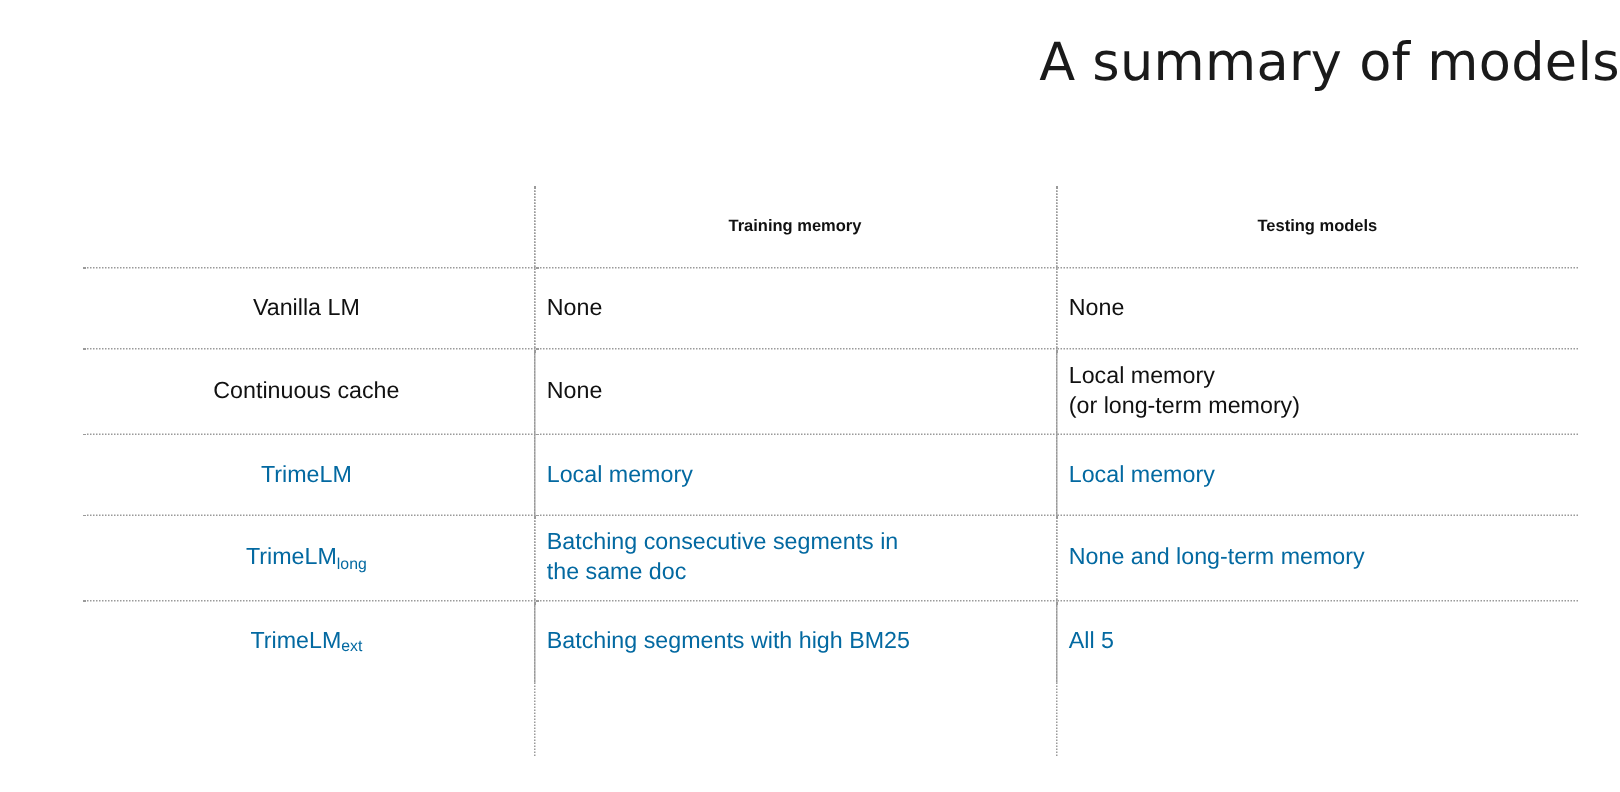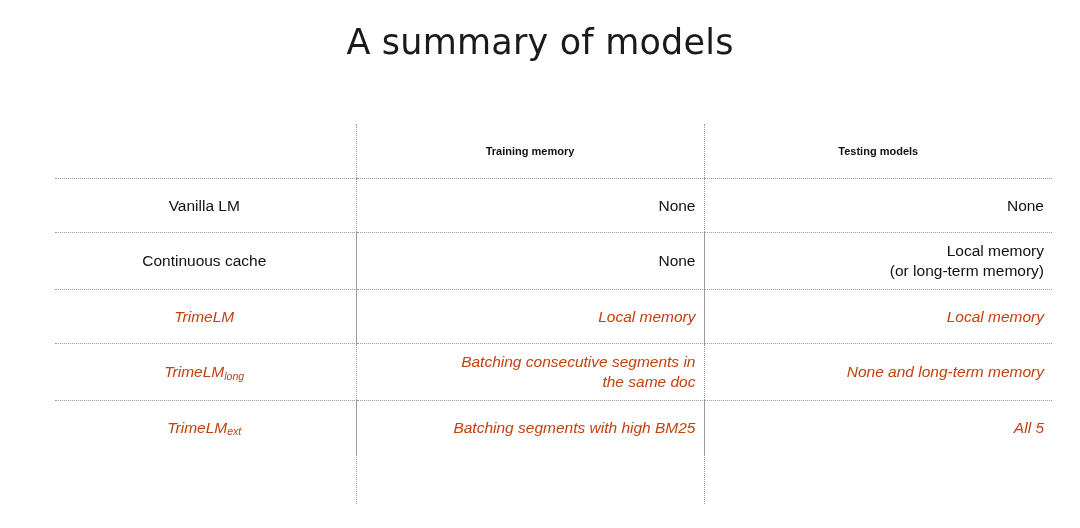--- a/index.html
+++ b/index.html
@@ -21,21 +21,21 @@
     inset: 0;
     background: #ffffff;
   }
 
   
   .slide-title {
     position: absolute;
     top: 22px;
     left: 0;
     width: 1080px;
-    text-align: center;
+    text-align: right;
     font-size: 35px;
     font-weight: 400;
     letter-spacing: 0.2px;
     color: #1a1a1a;
     font-family: "DejaVu Sans", sans-serif;
   }
 
   
   .table-wrap {
     position: absolute;
@@ -75,21 +75,21 @@
   }
   table.summary thead th.model-head {
     border-bottom: 1px dotted #9a9a9a;
   }
 
   
   table.summary tbody tr { height: 54px; }
   table.summary tbody tr.tall { height: 57px; }
   table.summary tbody td {
     border-bottom: 1px dotted #9a9a9a;
-    text-align: right;
+    text-align: left;
   }
   table.summary tbody tr:last-child td {
     border-bottom: 0;
   }
   table.summary td.model-cell {
     text-align: center;
     padding-left: 6px;
   }
 
   
@@ -104,21 +104,21 @@
     top: 0;
     width: 0;
     height: 380px;
     border-left: 1px dotted #9a9a9a;
     pointer-events: none;
   }
   .vrule.v1 { left: 301px; }
   .vrule.v2 { left: 649px; }
 
   
-  .green { color: #c2410c; font-style: italic; }
+  .green { color: #0369a1; }
 
   sub {
     font-size: 0.68em;
     vertical-align: baseline;
     position: relative;
     bottom: -0.24em;
     line-height: 0;
   }
 
   .two-line { display: block; }

